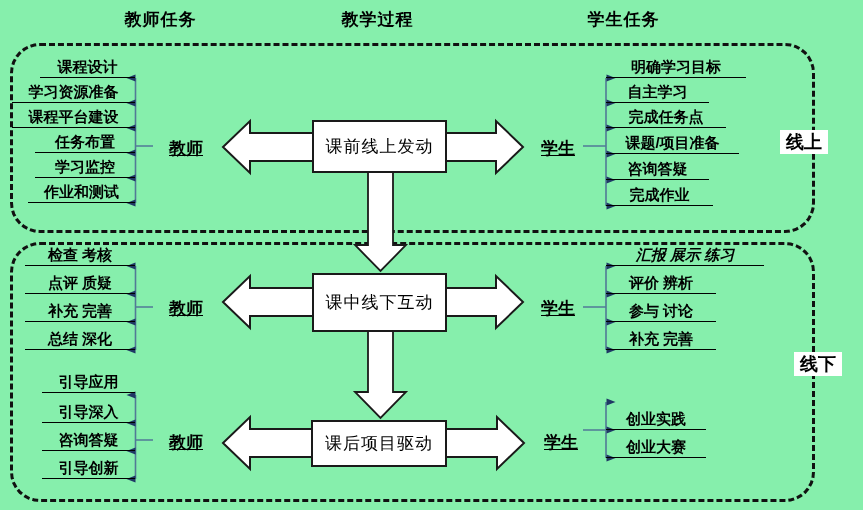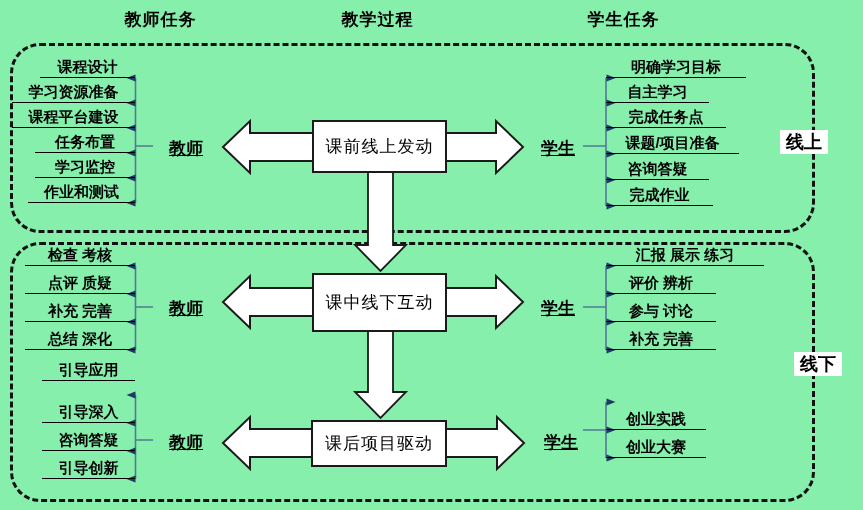--- a/index.html
+++ b/index.html
@@ -105,26 +105,26 @@
   <div class="task" style="left:606px;top:107px;width:120px;">完成任务点</div>
   <div class="task" style="left:606px;top:133px;width:133px;">课题/项目准备</div>
   <div class="task" style="left:606px;top:159px;width:103px;">咨询答疑</div>
   <div class="task" style="left:606px;top:185px;width:107px;">完成作业</div>
 
   <div class="task" style="left:25px;top:245px;width:110px;">检查 考核</div>
   <div class="task" style="left:25px;top:273px;width:110px;">点评 质疑</div>
   <div class="task" style="left:25px;top:301px;width:110px;">补充 完善</div>
   <div class="task" style="left:25px;top:329px;width:110px;">总结 深化</div>
 
-  <div class="task" style="left:606px;top:245px;width:158px;">汇报 展示 练习</div>
+  <div class="task" style="left:606px;top:245px;width:158px;font-style:italic;">汇报 展示 练习</div>
   <div class="task" style="left:606px;top:273px;width:110px;">评价 辨析</div>
   <div class="task" style="left:606px;top:301px;width:110px;">参与 讨论</div>
   <div class="task" style="left:606px;top:329px;width:110px;">补充 完善</div>
 
-  <div class="task" style="left:42px;top:360px;width:93px;">引导应用</div>
+  <div class="task" style="left:42px;top:372px;width:93px;">引导应用</div>
   <div class="task" style="left:42px;top:402px;width:93px;">引导深入</div>
   <div class="task" style="left:42px;top:430px;width:93px;">咨询答疑</div>
   <div class="task" style="left:42px;top:458px;width:93px;">引导创新</div>
 
   <div class="task" style="left:606px;top:409px;width:100px;">创业实践</div>
   <div class="task" style="left:606px;top:437px;width:100px;">创业大赛</div>
 
   <div class="region-label" style="left:780px;top:130px;width:48px;">线上</div>
   <div class="region-label" style="left:794px;top:352px;width:48px;">线下</div>
 

